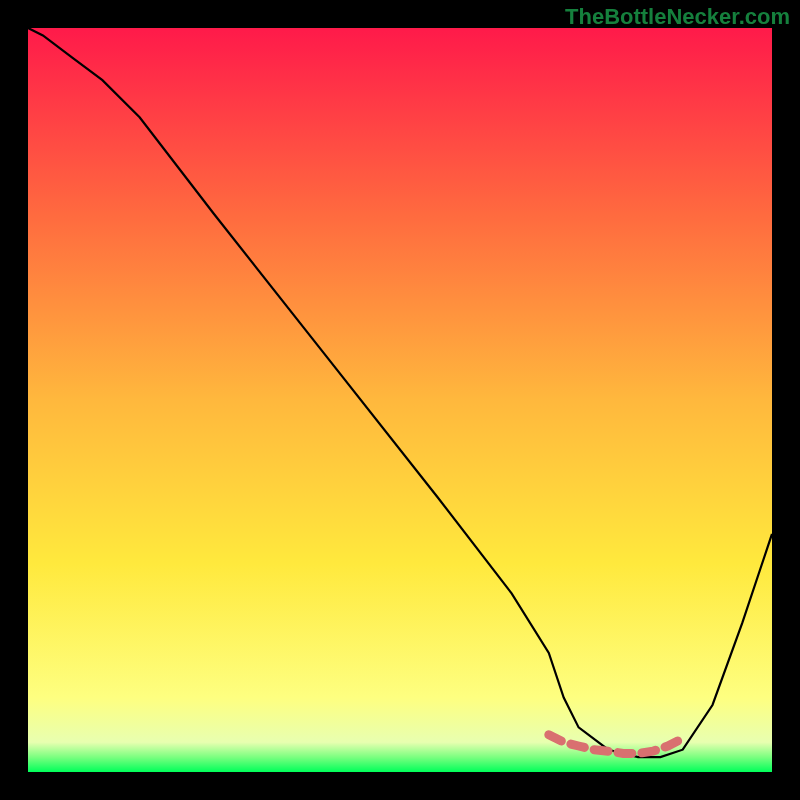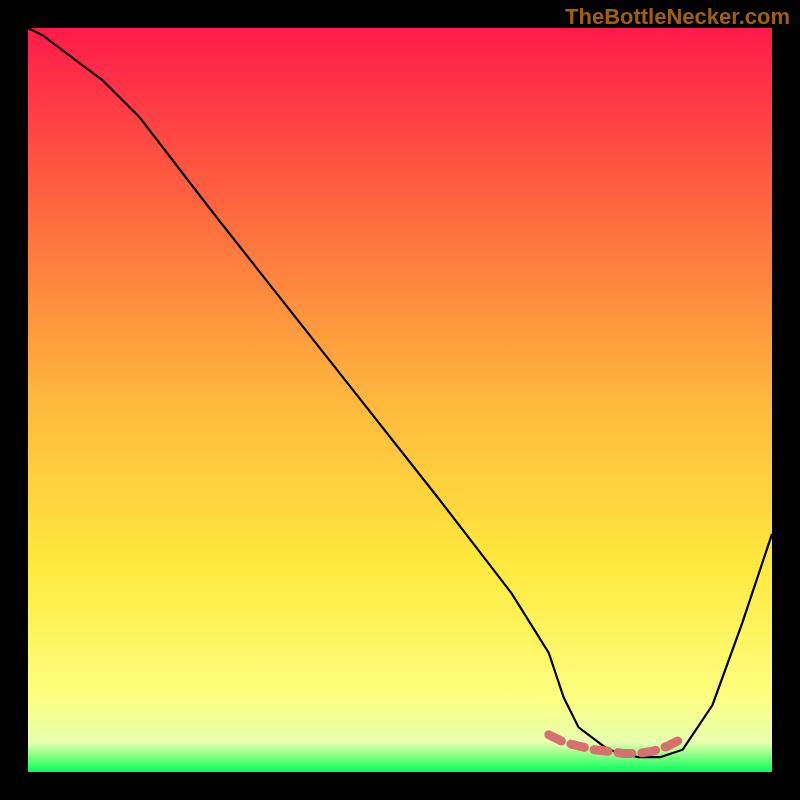--- a/index.html
+++ b/index.html
@@ -7,21 +7,21 @@
     width: 800px;
     height: 800px;
     background: #000;
     position: relative;
     font-family: Arial, sans-serif;
   }
   .watermark {
     position: absolute;
     top: 4px;
     right: 10px;
-    color: #a16207;
+    color: #15803d;
     font-size: 22px;
     font-weight: bold;
     z-index: 10;
   }
   .chart-area {
     position: absolute;
     left: 28px;
     top: 28px;
     width: 744px;
     height: 744px;

